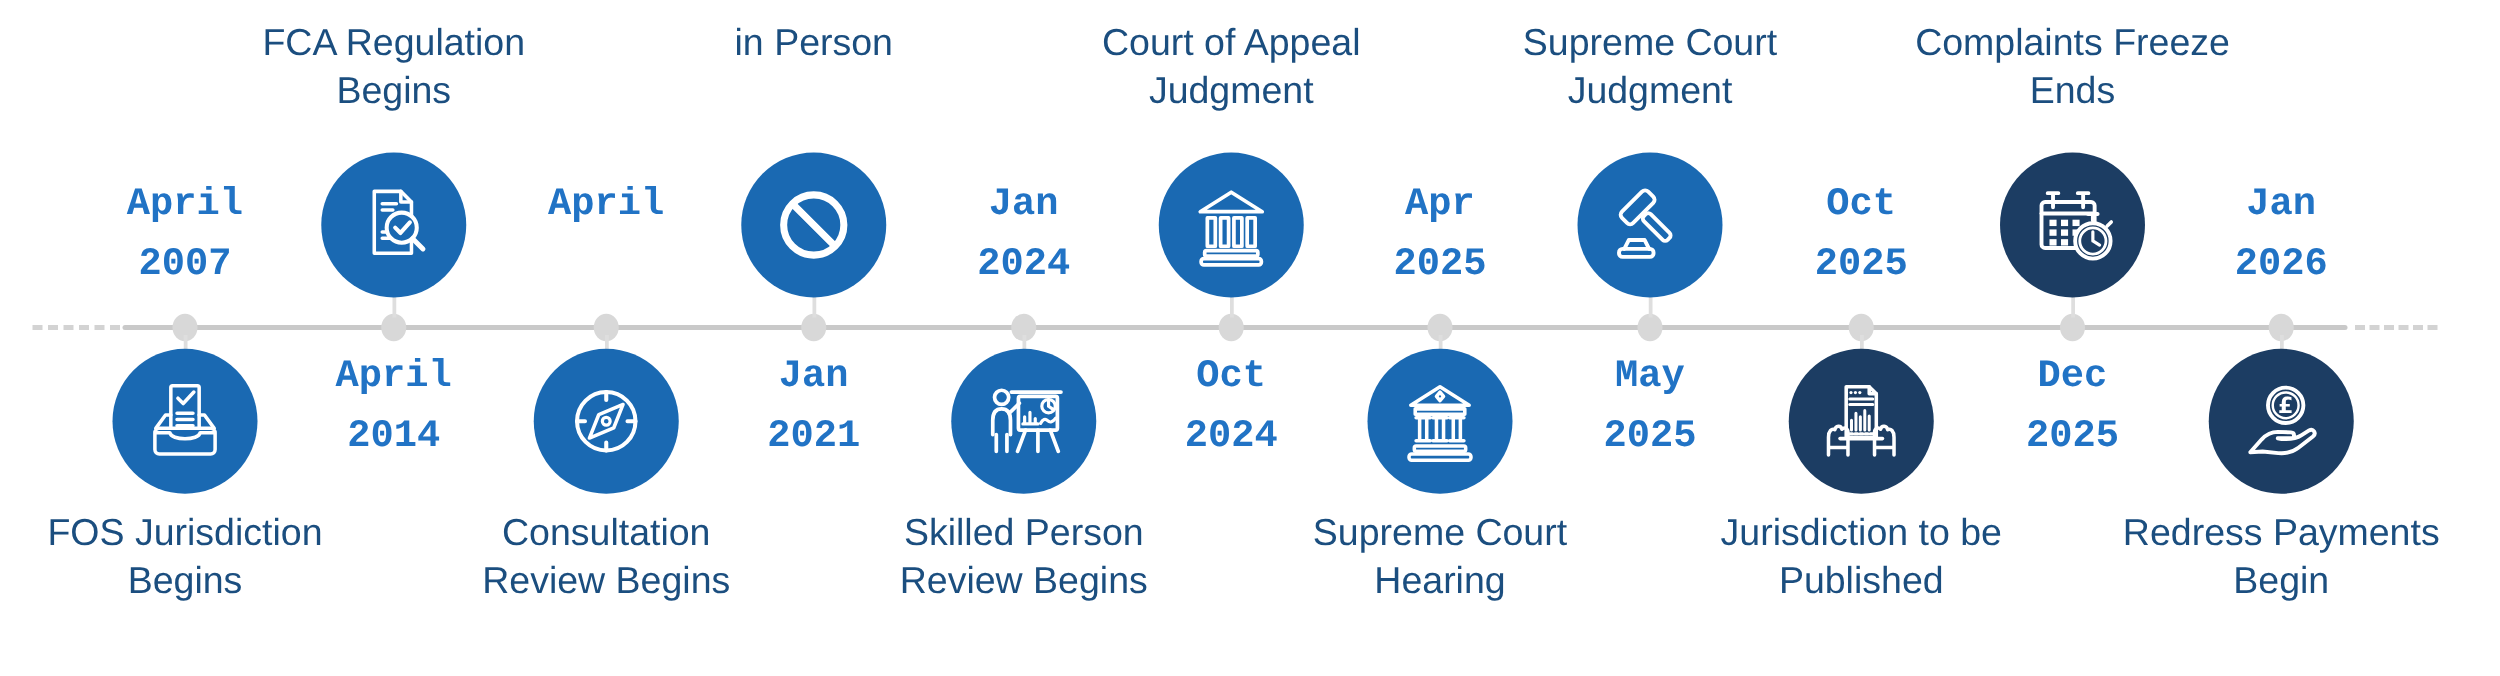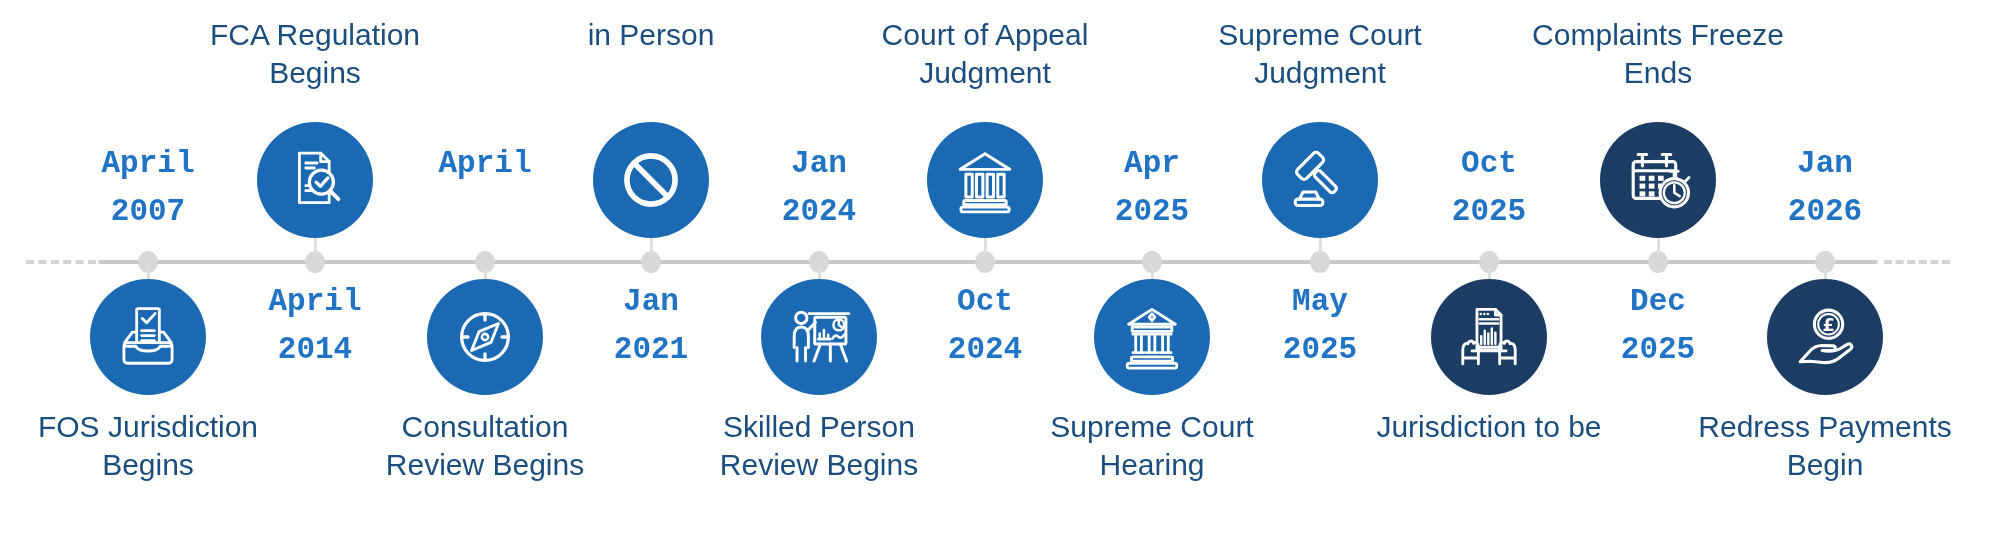--- a/index.html
+++ b/index.html
@@ -270,20 +270,21 @@
         </g>
         <g fill="none" stroke="#fff" stroke-width="2" stroke-linecap="round" stroke-linejoin="round">
           <path d="M12 33.8 H36"></path>
           <path d="M5.5 43 V33 c0 -3.4 1.8 -5.2 3.6 -4.2 c0.4 -2.4 3.4 -2.7 4 -0.3 c1.4 -1.4 3.4 -0.4 3.4 1.8 V33.8 M16.5 33.8 V43 M5.5 38.8 H16.5"></path>
           <path d="M42.5 43 V33 c0 -3.4 -1.8 -5.2 -3.6 -4.2 c-0.4 -2.4 -3.4 -2.7 -4 -0.3 c-1.4 -1.4 -3.4 -0.4 -3.4 1.8 V33.8 M31.5 33.8 V43 M31.5 38.8 H42.5"></path>
         </g>
       </svg>
     </div>
     <div class="title below">
       <div>Jurisdiction to be</div>
+      <div>Published</div>
     </div>
   </div>
 
   <div class="event" style="left:1658px">
     <div class="dot"></div>
     <div class="conn top"></div>
     <div class="title above">
       <div>Complaints Freeze</div>
       <div>Ends</div>
     </div>

